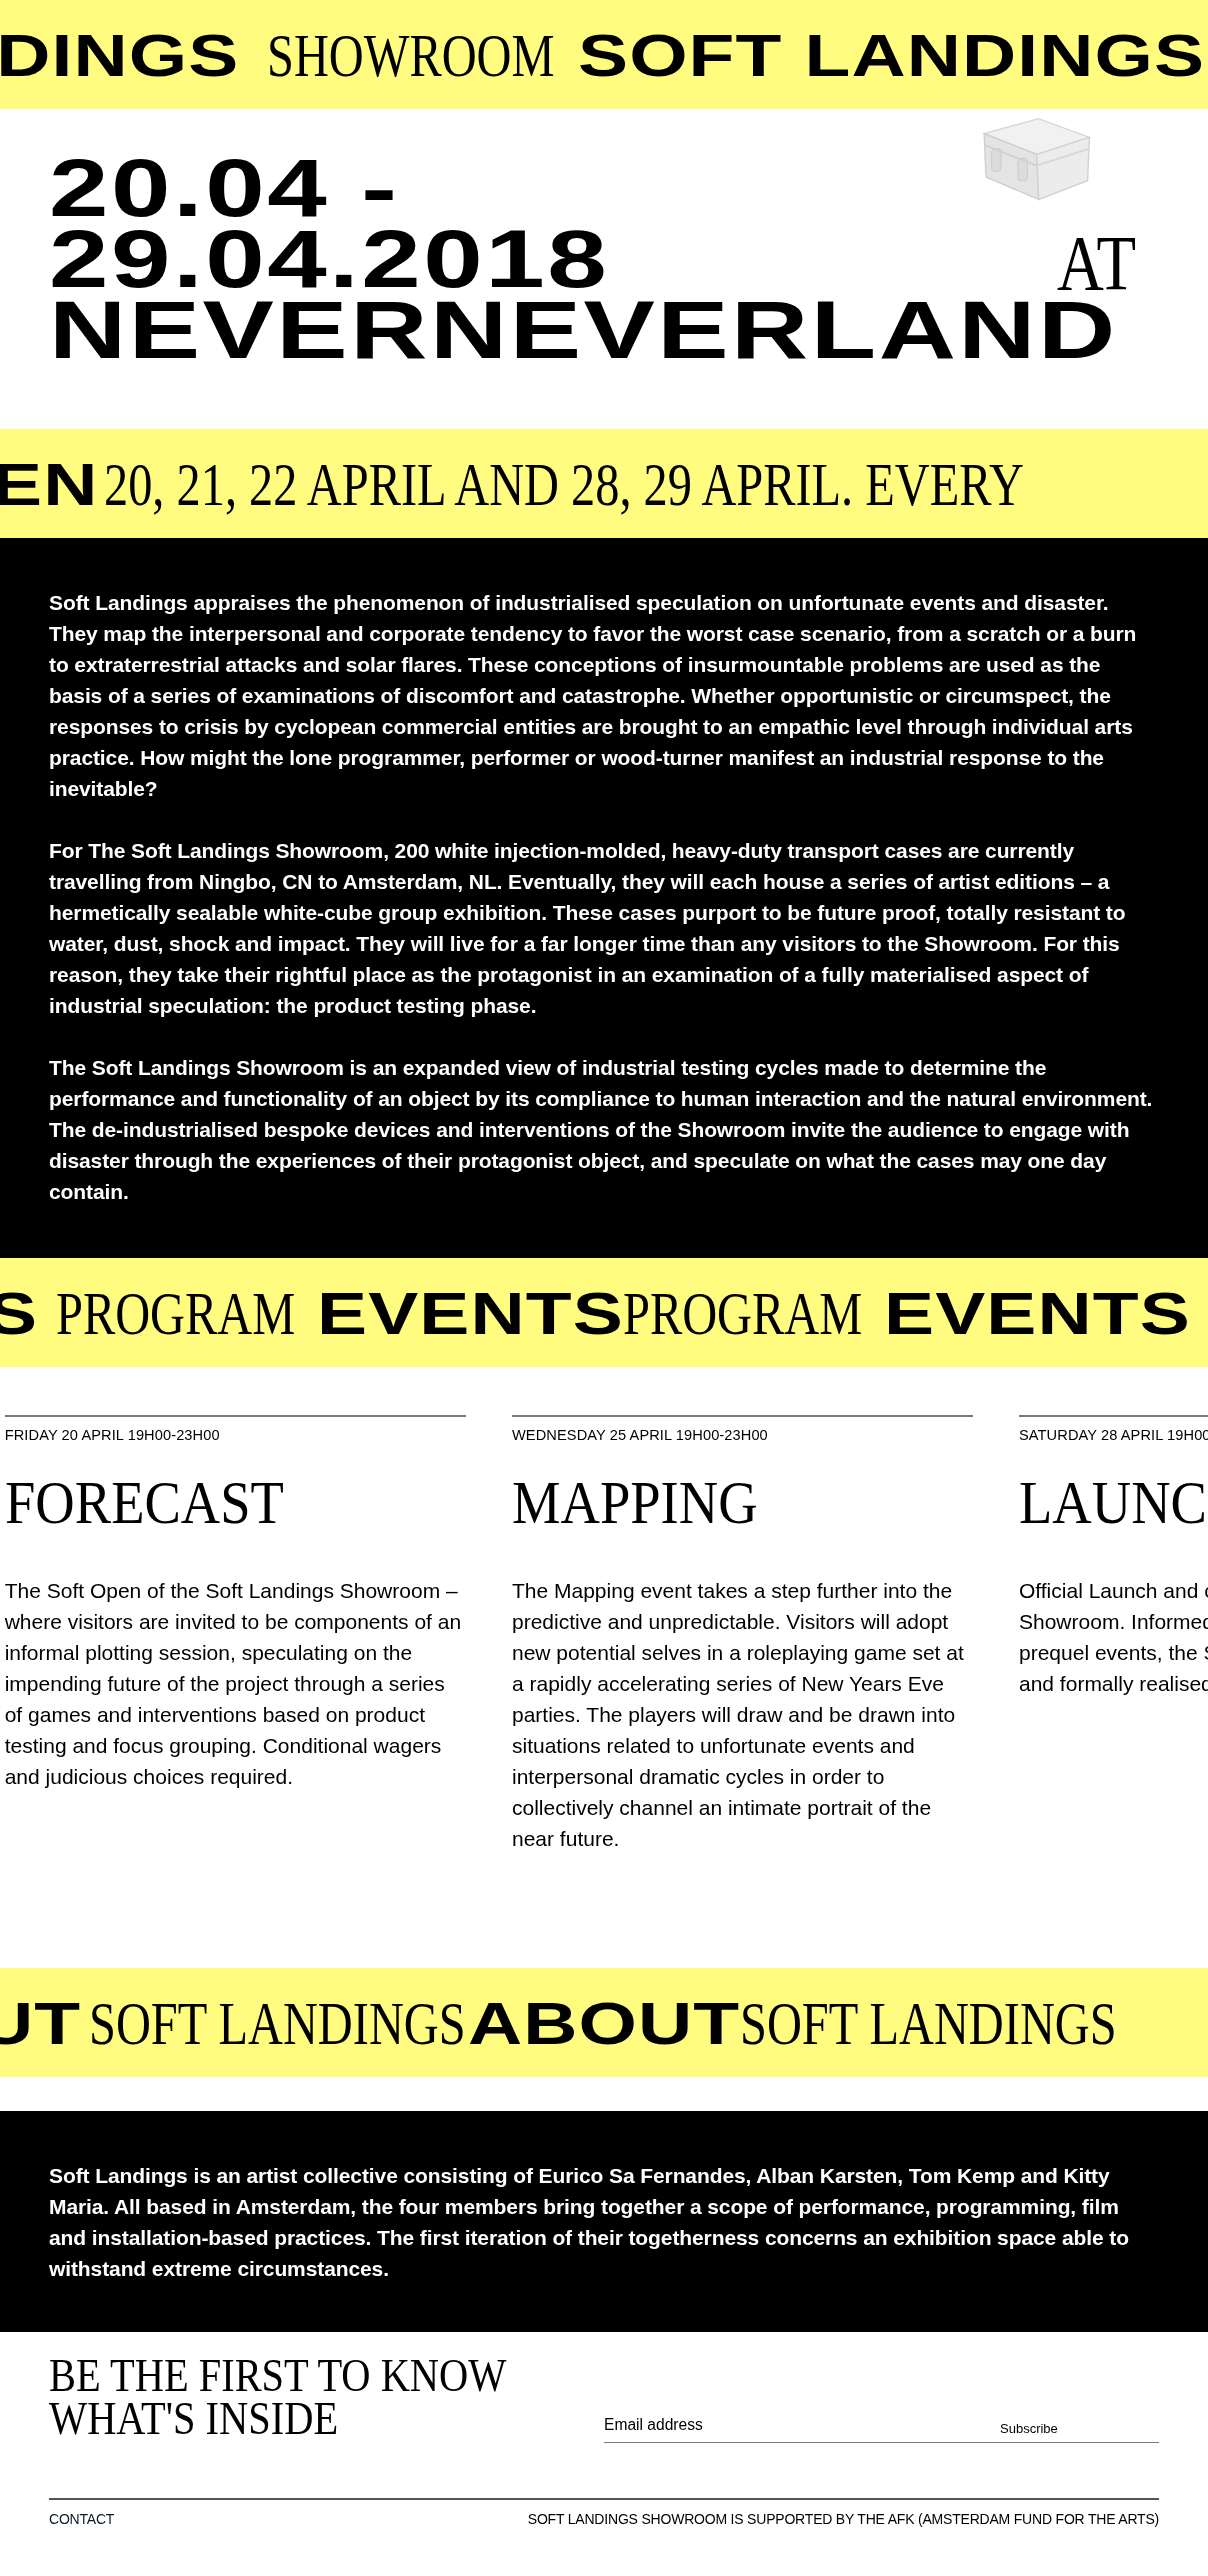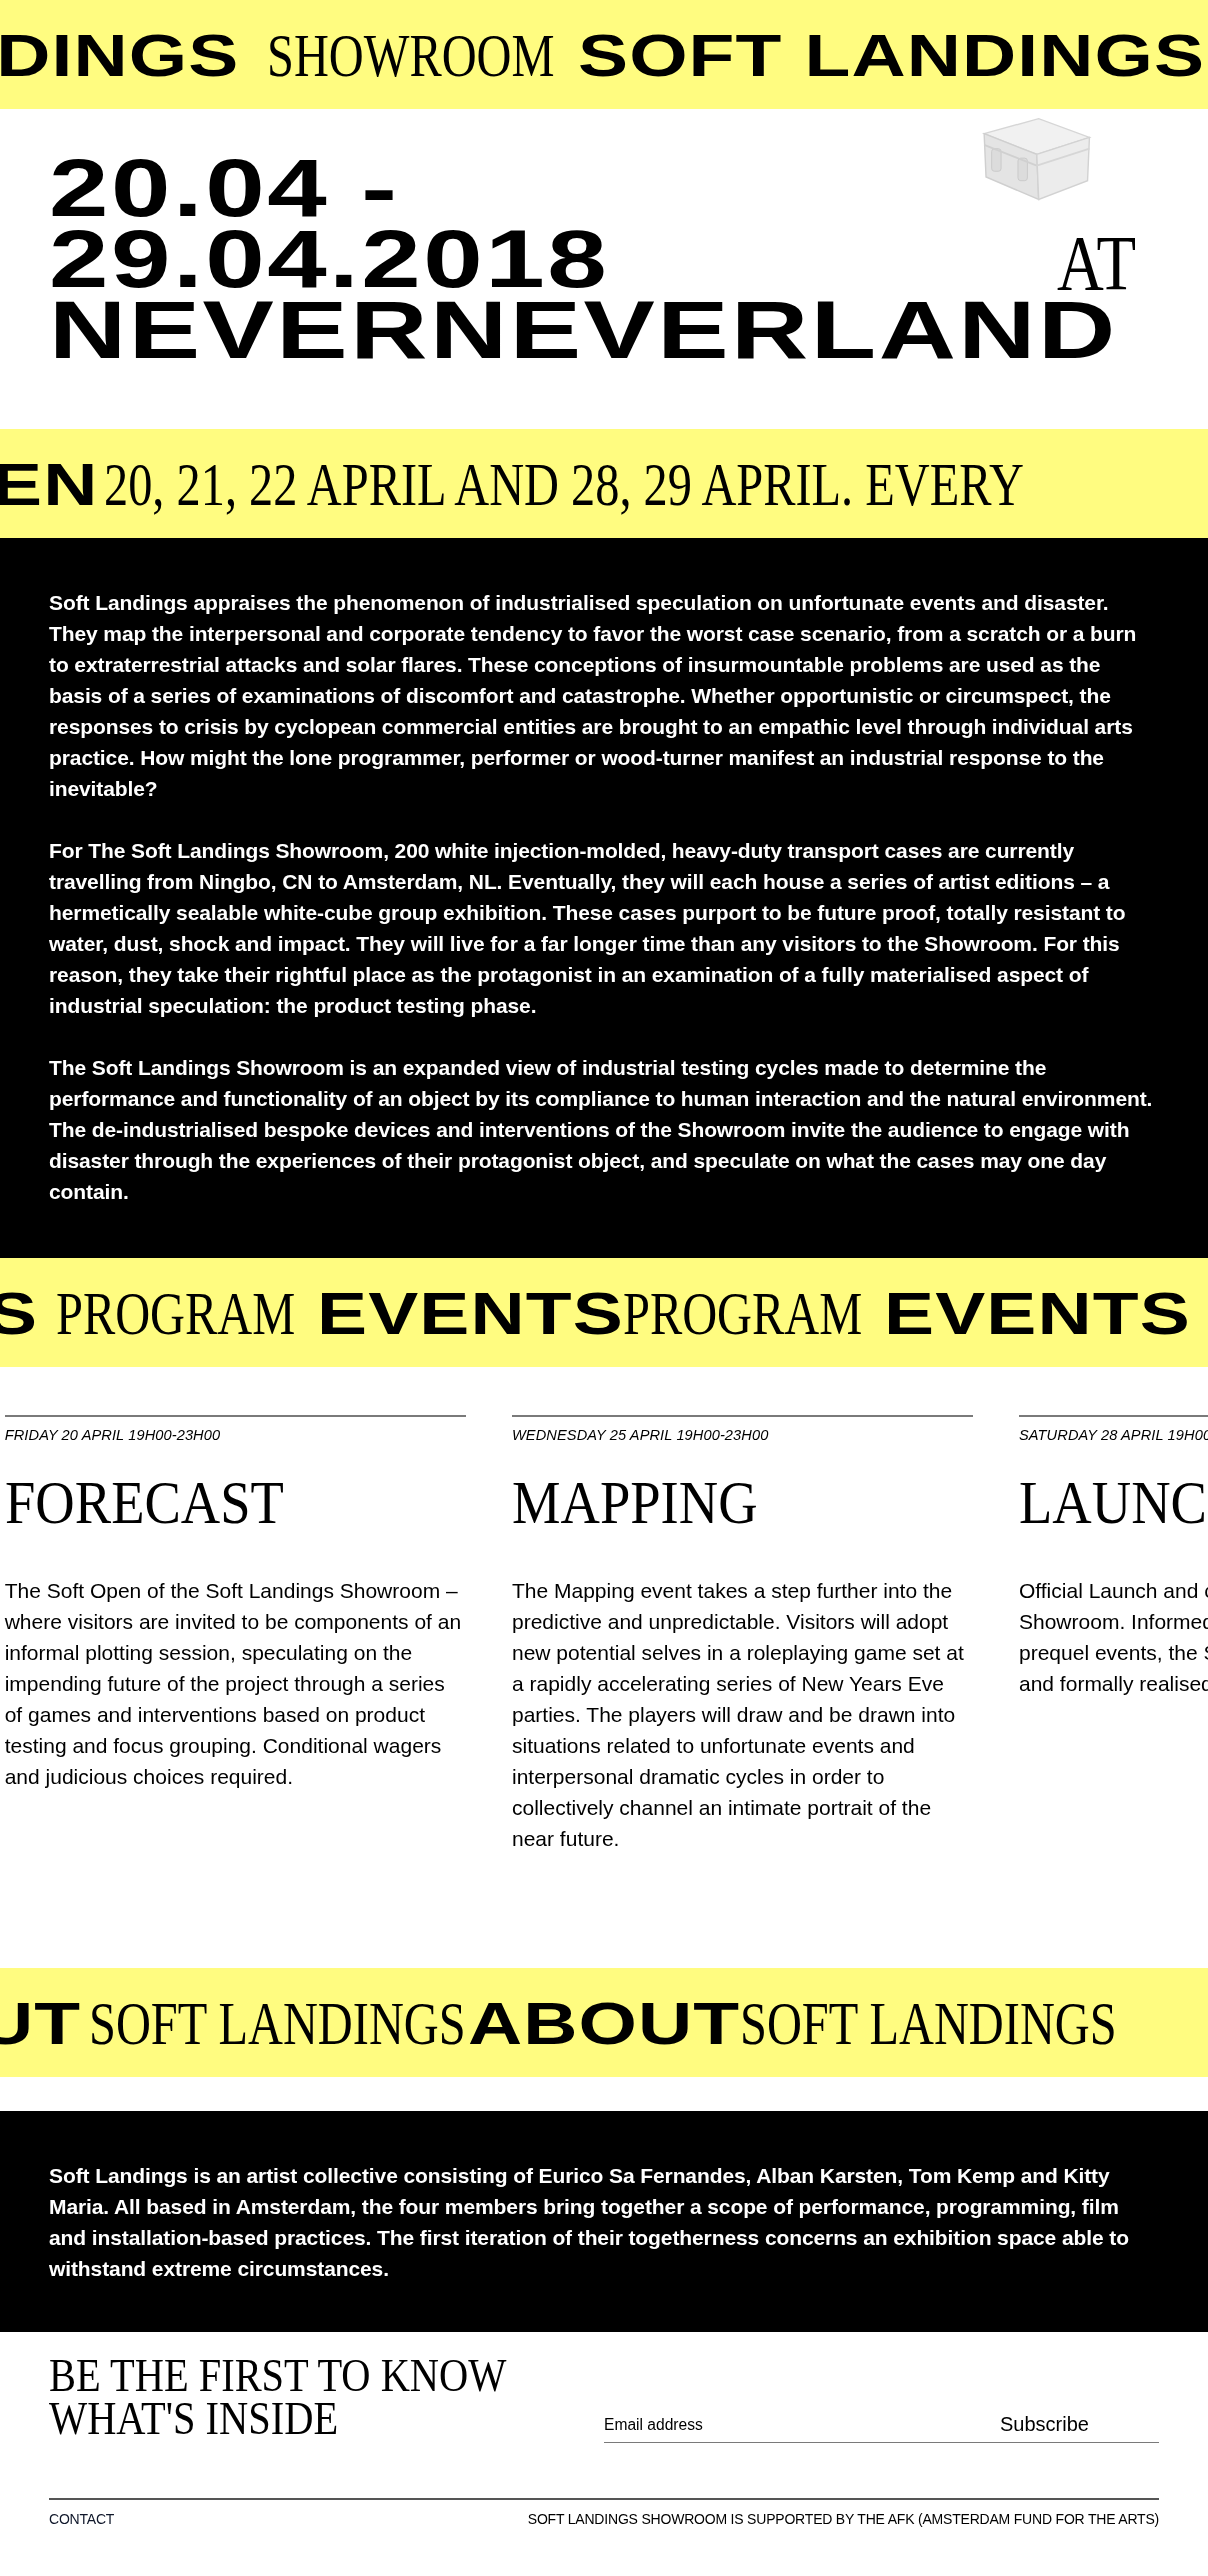--- a/index.html
+++ b/index.html
@@ -44,21 +44,21 @@
       position: absolute; left: 0; width: 1208px; background: #000; color: #fff;
       padding: 0 49px;
       font-family: "Liberation Sans", sans-serif; font-size: 21px; line-height: 31px; font-weight: bold;
     }
     .dark p { margin-bottom: 31px; letter-spacing: -0.1px; }
     .dark p:last-child { margin-bottom: 0; }
 
     
     .event { position: absolute; top: 1415px; width: 461px; }
     .event .rule { height: 1.9px; background: #7a7a7a; }
-    .event .date { margin-top: 10.4px; font-size: 14.6px; line-height: 17px; letter-spacing: 0.1px; font-style: italic; }
+    .event .date { margin-top: 10.4px; font-size: 14.6px; line-height: 17px; letter-spacing: 0.1px; }
     .event .title {
       margin-top: 26.4px; font-family: "Liberation Serif", serif; font-size: 62px; line-height: 1;
       transform: scaleX(0.88); transform-origin: left top; white-space: nowrap;
     }
     .event .body { margin-top: 42px; font-size: 21px; line-height: 31px; }
 
     
     .signup-heading {
       position: absolute; left: 49px; top: 2354px;
       font-family: "Liberation Serif", serif; font-size: 47px; line-height: 43px;
@@ -70,21 +70,21 @@
       border-bottom: 1.9px solid #7a7a7a; display: flex; align-items: flex-end; 
       padding-bottom: 7.6px;
     }
     .email-input {
       border: none; outline: none; background: transparent; font-family: "Liberation Sans", sans-serif;
       font-size: 15.6px; color: #000; width: 396px; padding: 0;
     }
     .email-input::placeholder { color: #000; }
     .subscribe-btn {
       border: none; background: transparent; font-family: "Liberation Sans", sans-serif;
-      font-size: 20px; color: #000; cursor: pointer; padding: 0; margin-bottom: -1.9px;
+      font-size: 13px; color: #000; cursor: pointer; padding: 0; margin-bottom: -1.9px;
     }
 
     
     .footer-rule { position: absolute; left: 49px; top: 2498px; width: 1110px; height: 1.9px; background: #555; }
     .footer-row {
       position: absolute; left: 49px; top: 2511px; width: 1110px;
       display: flex; justify-content: space-between; font-size: 14px; letter-spacing: -0.2px;
     }
     .footer-row a { color: #0f172a; text-decoration: none; }
   </style>

